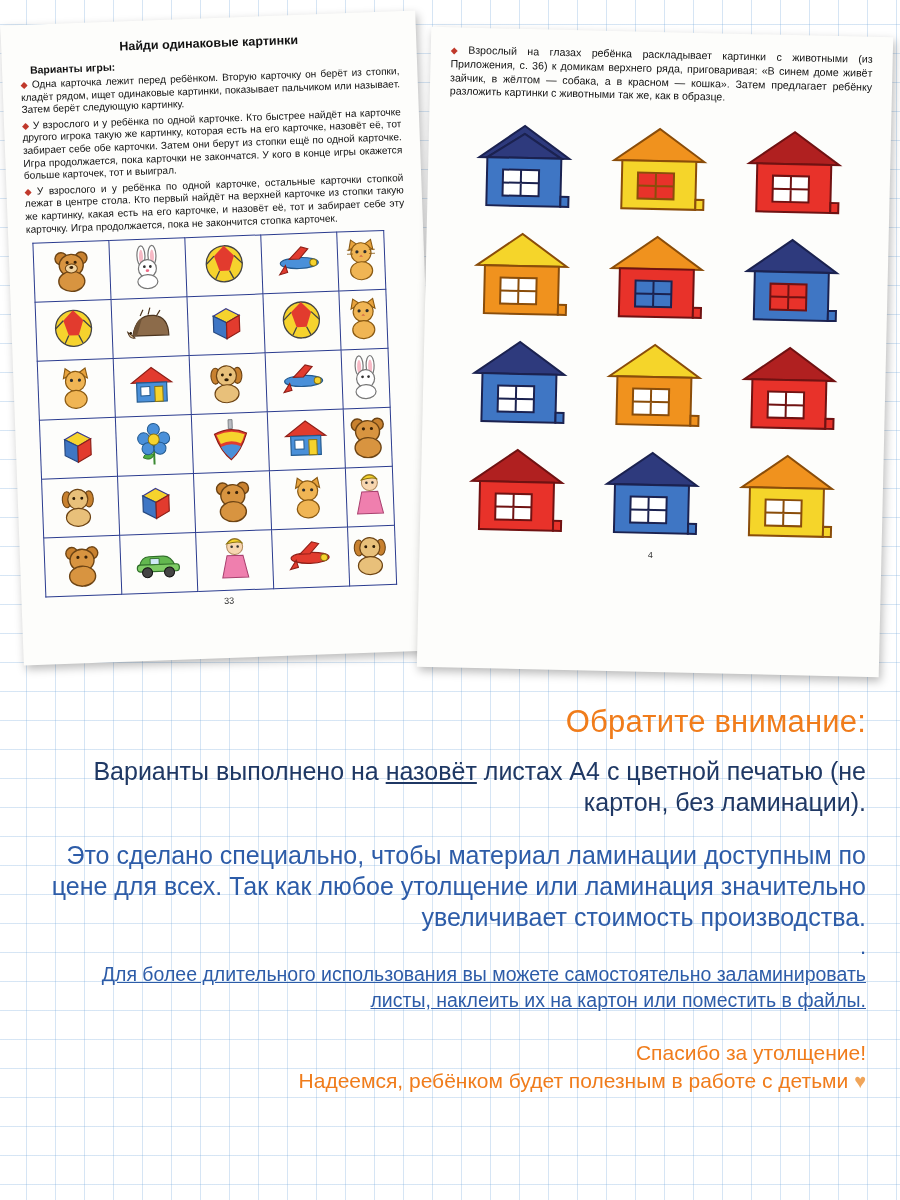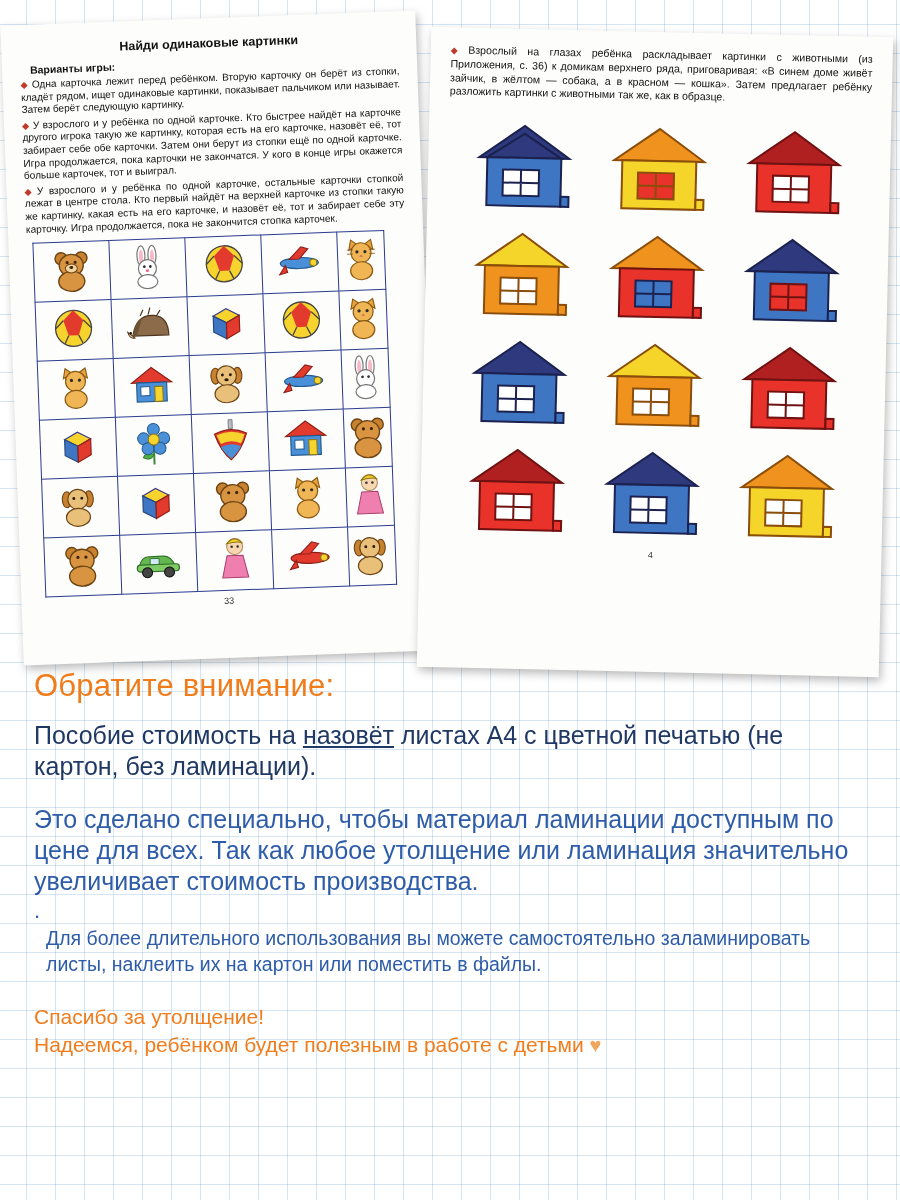--- a/index.html
+++ b/index.html
@@ -121,23 +121,23 @@
     row-gap: 4px;
     column-gap: 6px;
     justify-items: center;
   }
   .house-cell { width: 126px; height: 104px; }
 
   
   .note {
     position: absolute;
     left: 0;
-    top: 668px;
+    top: 704px;
     width: 900px;
-    text-align: left;
+    text-align: right;
     box-sizing: border-box;
     padding: 0 34px;
   }
   .note h2 {
     color: #f07c1b;
     font-size: 31px;
     font-weight: normal;
     margin: 0 0 16px 0;
     letter-spacing: 0.2px;
   }
@@ -158,20 +158,21 @@
     color: #2d5ca8;
     font-size: 22px;
     line-height: 16px;
     margin: 0 0 6px 0;
   }
   .note .l3 {
     color: #2d5ca8;
     font-size: 19.5px;
     line-height: 26px;
     margin: 0 0 26px 12px;
+    text-decoration: underline;
   }
   .note .l4 {
     color: #f07c1b;
     font-size: 21px;
     line-height: 28px;
     margin: 0;
   }
   .heart { color: #f0a55a; font-size: 20px; }
 </style>
 </head>
@@ -616,21 +617,21 @@
     </div>
 
     <div class="pnum">4</div>
   </div>
 </div>
 
 <div class="note">
   <h2>Обратите внимание:</h2>
 
   <p class="l1">
-    <span>Пособие стоимость на </span><u>назовёт</u><span> листах А4 с цветной печатью (не картон, без ламинации).</span>
+    <span>Варианты выполнено на </span><u>назовёт</u><span> листах А4 с цветной печатью (не картон, без ламинации).</span>
   </p>
 
   <p class="l2">Это сделано специально, чтобы материал ламинации доступным по цене для всех. Так как любое утолщение или ламинация значительно увеличивает стоимость производства.</p>
   <p class="dot">.</p>
   <p class="l3">Для более длительного использования вы можете самостоятельно заламинировать листы, наклеить их на картон или поместить в файлы.</p>
 
   <p class="l4">
     <span>Спасибо за утолщение!</span><br>
     <span>Надеемся, ребёнком будет полезным в работе с детьми </span><span class="heart">♥</span>
   </p>

